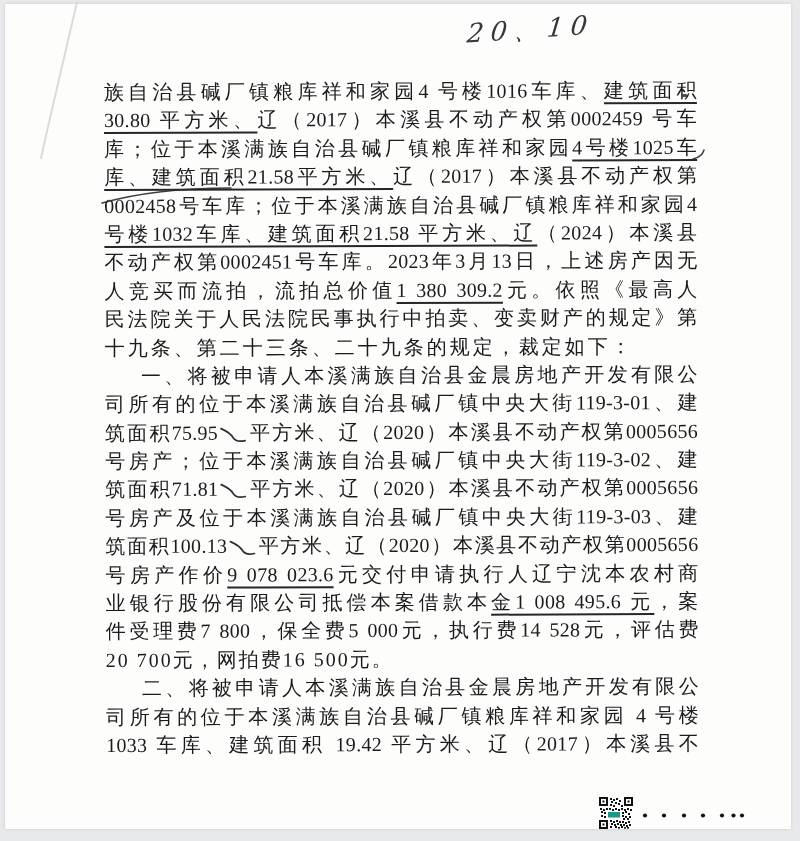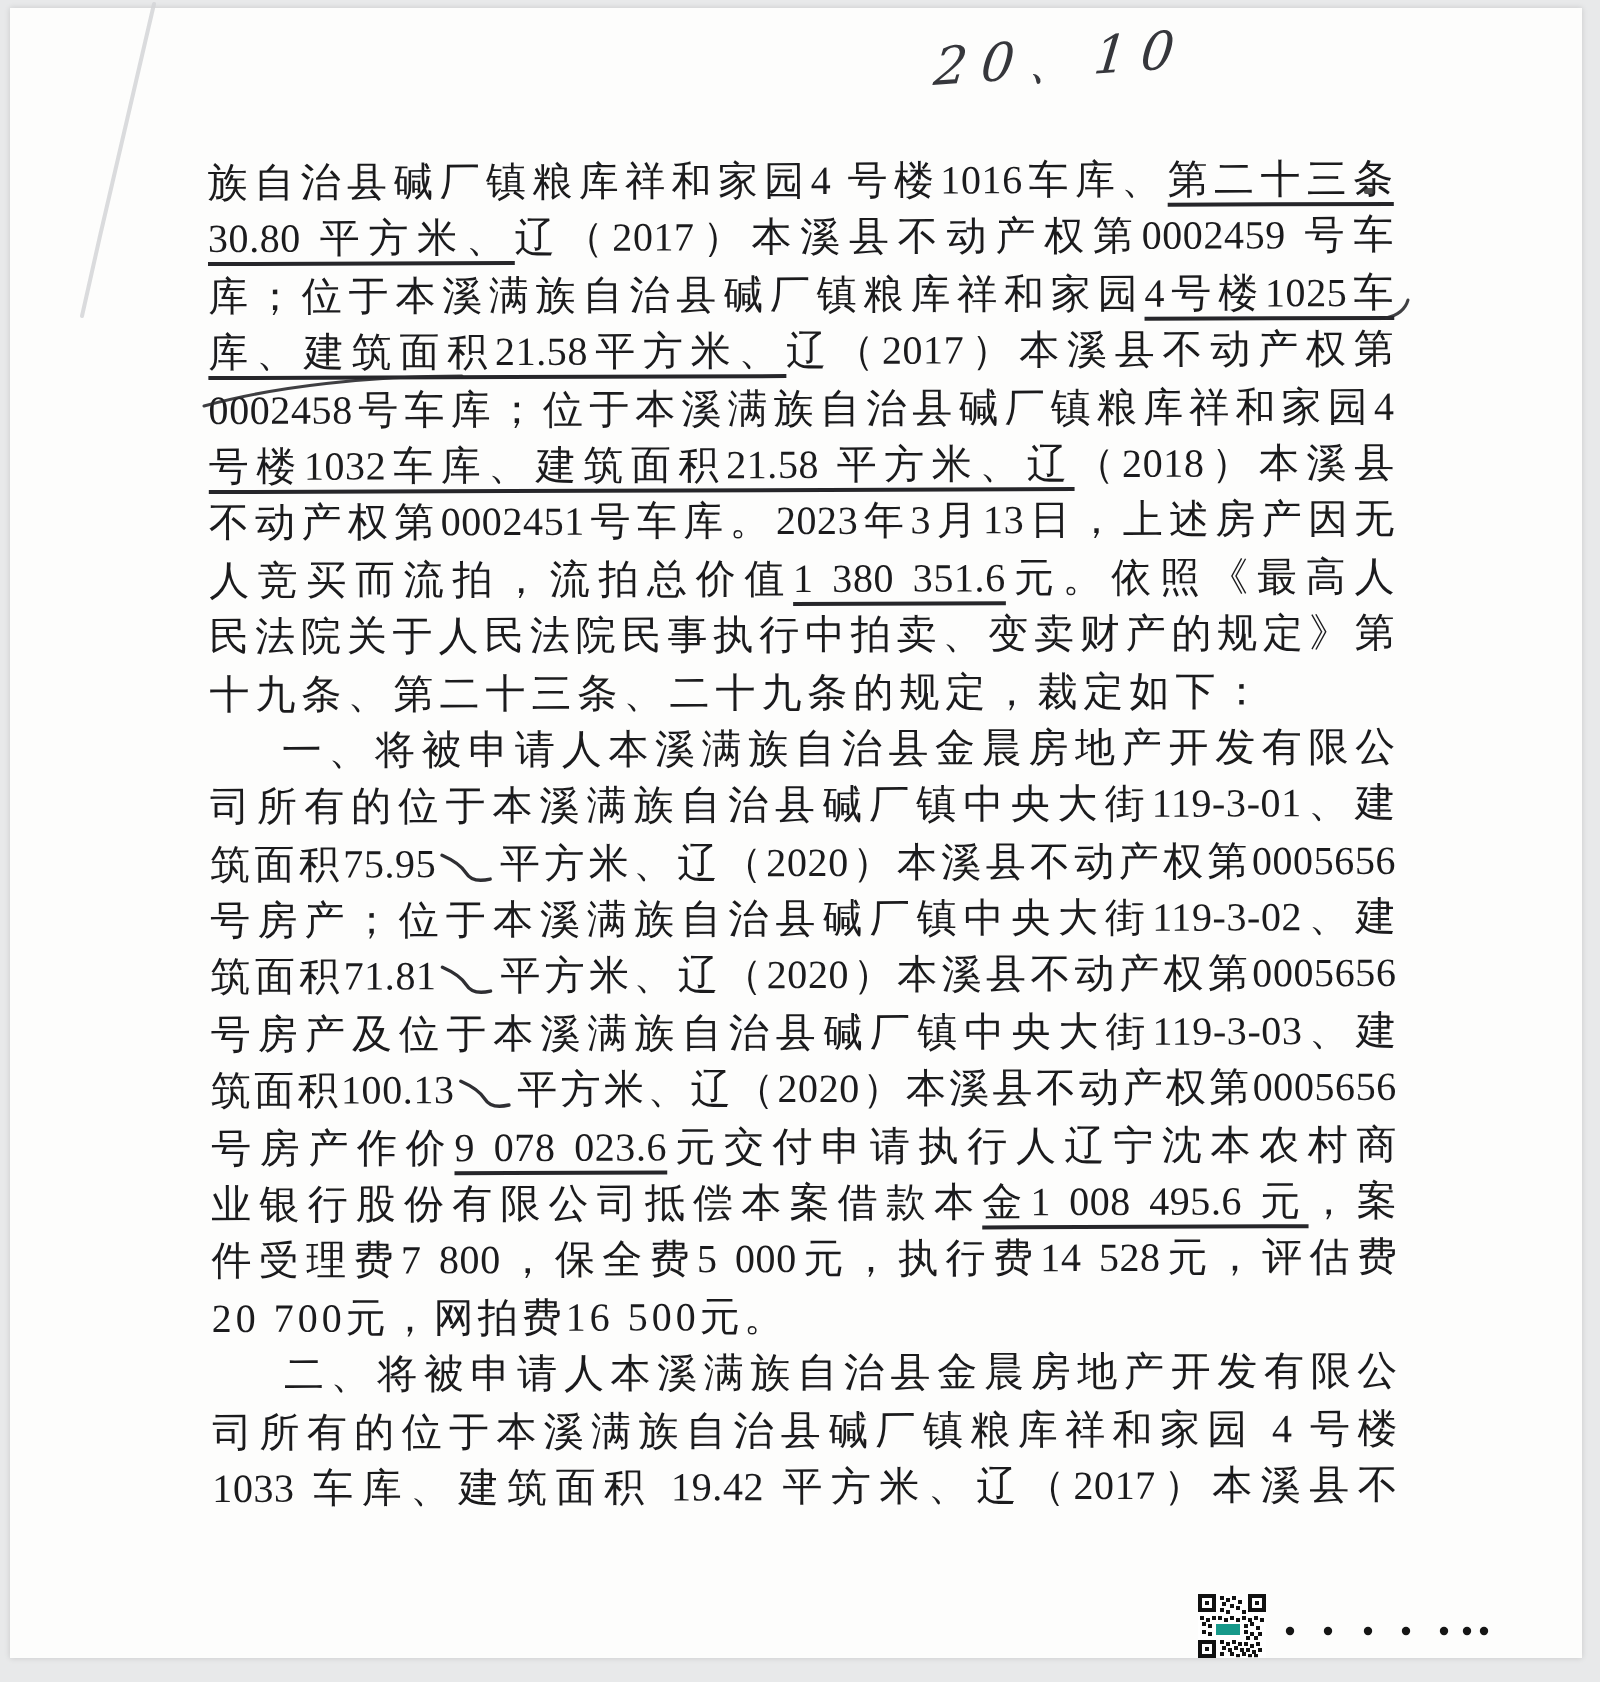--- a/index.html
+++ b/index.html
@@ -46,28 +46,28 @@
   .qr{position:absolute;left:599px;top:797px;}
 </style>
 </head>
 <body>
 
 <div class="page">
 
   <div class="hand-note">20、10</div>
 
   <div class="doc">
-      <div class="line"><span>族自治县碱厂镇粮库祥和家园4 号楼1016车库、</span><span class="pen-u">第二十三条</span></div>
+      <div class="line"><span>族自治县碱厂镇粮库祥和家园4 号楼1016车库、</span><span class="pen-u">建筑面积</span></div>
       <div class="line"><span class="pen-u">30.80 平方米、</span><span>辽（2017）本溪县不动产权第0002459 号车</span></div>
       <div class="line"><span>库；位于本溪满族自治县碱厂镇粮库祥和家园</span><span class="pen-u">4号楼1025车</span></div>
       <div class="line"><span class="pen-u">库、建筑面积21.58平方米、</span><span>辽（2017）本溪县不动产权第</span></div>
       <div class="line"><span>0002458号车库；位于本溪满族自治县碱厂镇粮库祥和家园4</span></div>
-      <div class="line"><span class="pen-u">号楼1032车库、建筑面积21.58 平方米、辽</span><span>（2018）本溪县</span></div>
+      <div class="line"><span class="pen-u">号楼1032车库、建筑面积21.58 平方米、辽</span><span>（2024）本溪县</span></div>
       <div class="line"><span>不动产权第0002451号车库。2023年3月13日，上述房产因无</span></div>
-      <div class="line"><span>人竞买而流拍，流拍总价值</span><span class="pen-u">1 380 351.6</span><span>元。依照《最高人</span></div>
+      <div class="line"><span>人竞买而流拍，流拍总价值</span><span class="pen-u">1 380 309.2</span><span>元。依照《最高人</span></div>
       <div class="line"><span>民法院关于人民法院民事执行中拍卖、变卖财产的规定》第</span></div>
       <div class="line nojust" style="letter-spacing: 3px;"><span>十九条、第二十三条、二十九条的规定，裁定如下：</span></div>
       <div class="line indent"><span>一、将被申请人本溪满族自治县金晨房地产开发有限公</span></div>
       <div class="line"><span>司所有的位于本溪满族自治县碱厂镇中央大街119-3-01、建</span></div>
       <div class="line"><span>筑面积75.95</span><span class="tick"><svg width="28" height="16" viewBox="0 0 28 16">
             <path d="M2,2 q9,4 12,9 q3,5 12,3" fill="none" stroke="#2f2f33" stroke-width="1.7" stroke-linecap="round"></path>
           </svg></span><span>平方米、辽（2020）本溪县不动产权第0005656</span></div>
       <div class="line"><span>号房产；位于本溪满族自治县碱厂镇中央大街119-3-02、建</span></div>
       <div class="line"><span>筑面积71.81</span><span class="tick"><svg width="28" height="16" viewBox="0 0 28 16">
             <path d="M2,2 q9,4 12,9 q3,5 12,3" fill="none" stroke="#2f2f33" stroke-width="1.7" stroke-linecap="round"></path>

